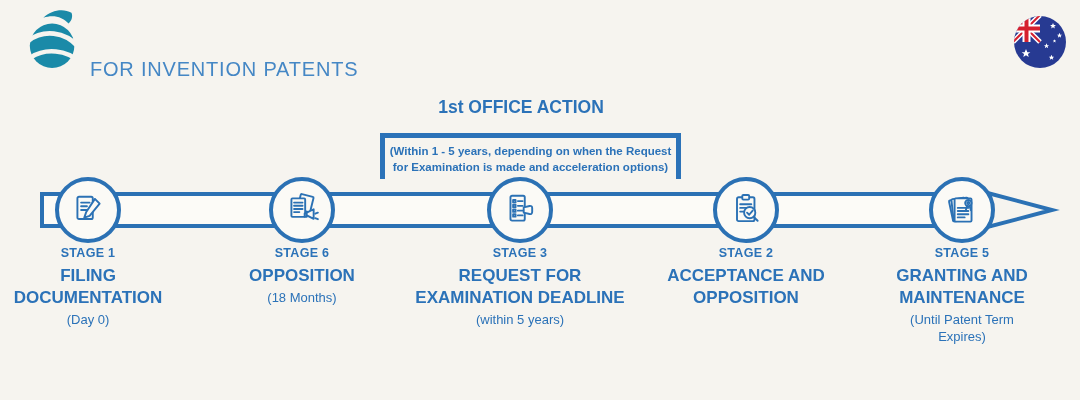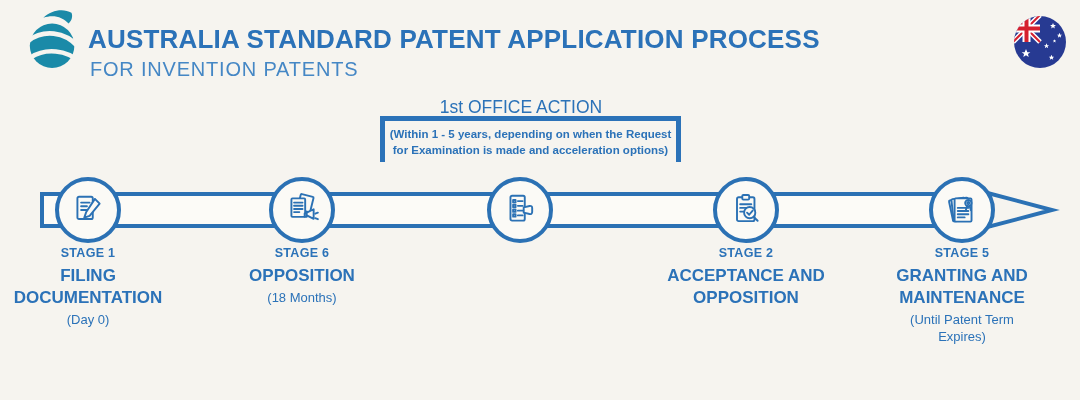--- a/index.html
+++ b/index.html
@@ -9,22 +9,22 @@
     font-family:"Liberation Sans",sans-serif;
     color:#2b72b8;
   }
   .abs{position:absolute;}
   
   .logo{left:24px;top:8px;}
   .title{left:88px;top:24px;font-size:26px;font-weight:bold;white-space:nowrap;letter-spacing:0.2px;color:#2b72b8;}
   .subtitle{left:90px;top:58px;font-size:20px;font-weight:400;letter-spacing:0.8px;color:#4587c5;}
   .flag{left:1013px;top:15px;}
   
-  .oa-title{left:391px;top:97px;width:260px;text-align:center;font-size:17.5px;font-weight:normal;}
-  .bracket{left:380px;top:116px;width:301px;height:46px;box-sizing:border-box;
+  .oa-title{left:391px;top:97px;width:260px;text-align:center;font-size:17.5px;font-weight:bold;}
+  .bracket{left:380px;top:133px;width:301px;height:46px;box-sizing:border-box;
            border:5px solid #2b72b8;border-bottom:none;}
   .oa-note{padding-top:5px;font-size:11.5px;font-weight:bold;text-align:center;
            line-height:1.4;white-space:pre-line;color:#2b72b8;}
   
   .bar{left:40px;top:192px;width:952px;height:36px;box-sizing:border-box;
        border:4px solid #2b71b4;background:#fcfbf7;}
   .arrow{left:956px;top:186px;}
   .circle{width:58px;height:58px;border:4px solid #2b71b4;border-radius:50%;
           background:#fbfaf6;top:177px;display:flex;align-items:center;justify-content:center;}
   .c1{left:55px;} .c2{left:269px;} .c3{left:487px;} .c4{left:713px;} .c5{left:929px;}
@@ -40,21 +40,20 @@
 
 <div class="canvas">
 
   <svg class="abs logo" width="62" height="62" viewBox="0 0 64 64">
     <circle cx="29" cy="39" r="23" fill="#1a8aa8"></circle>
     <path d="M4 34 C 20 22, 42 24, 56 40" stroke="#f6f4ef" stroke-width="5" fill="none"></path>
     <path d="M7 51 C 22 41, 44 43, 58 56" stroke="#f6f4ef" stroke-width="4.5" fill="none"></path>
     <path d="M49 5 C 41 0, 28 2, 20 10 C 30 6.5, 40 9, 46 16 C 49.5 13, 50.5 8.5, 49 5 Z" fill="#1a8aa8"></path>
   </svg>
 
-  <div class="abs title">AUSTRALIA STANDARD PATENT APPLICATION PROCESS</div>
   <div class="abs subtitle">FOR INVENTION PATENTS</div>
 
   <svg class="abs flag" width="54" height="54" viewBox="0 0 54 54">
     <defs>
       <clipPath id="fc">
           <circle cx="27" cy="27" r="26"></circle>
         </clipPath>
       <path id="st" d="M0,-3 L0.9,-0.9 2.9,-0.9 1.3,0.4 1.8,2.4 0,1.2 -1.8,2.4 -1.3,0.4 -2.9,-0.9 -0.9,-0.9 Z" fill="#ffffff"></path>
     </defs>
     <g clip-path="url(#fc)">
@@ -140,20 +139,26 @@
 DOCUMENTATION</div>
     <div class="stage-detail">(Day 0)</div>
   </div>
 
   <div class="abs stage-col s2">
     <div class="stage-label">STAGE 6</div>
     <div class="stage-name">OPPOSITION</div>
     <div class="stage-detail">(18 Months)</div>
   </div>
 
+  <div class="abs stage-col s3">
+    <div class="stage-label">STAGE 3</div>
+    <div class="stage-name">REQUEST FOR
+EXAMINATION DEADLINE</div>
+    <div class="stage-detail">(within 5 years)</div>
+  </div>
 
   <div class="abs stage-col s4">
     <div class="stage-label">STAGE 2</div>
     <div class="stage-name">ACCEPTANCE AND
 OPPOSITION</div>
     <div class="stage-detail"></div>
   </div>
 
   <div class="abs stage-col s5">
     <div class="stage-label">STAGE 5</div>

